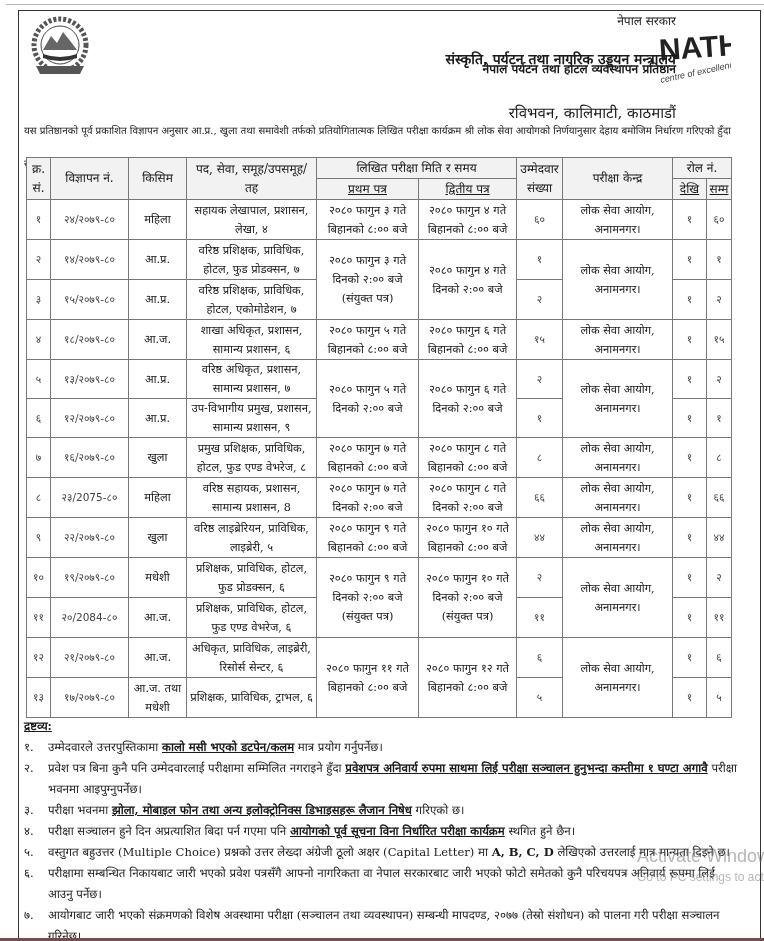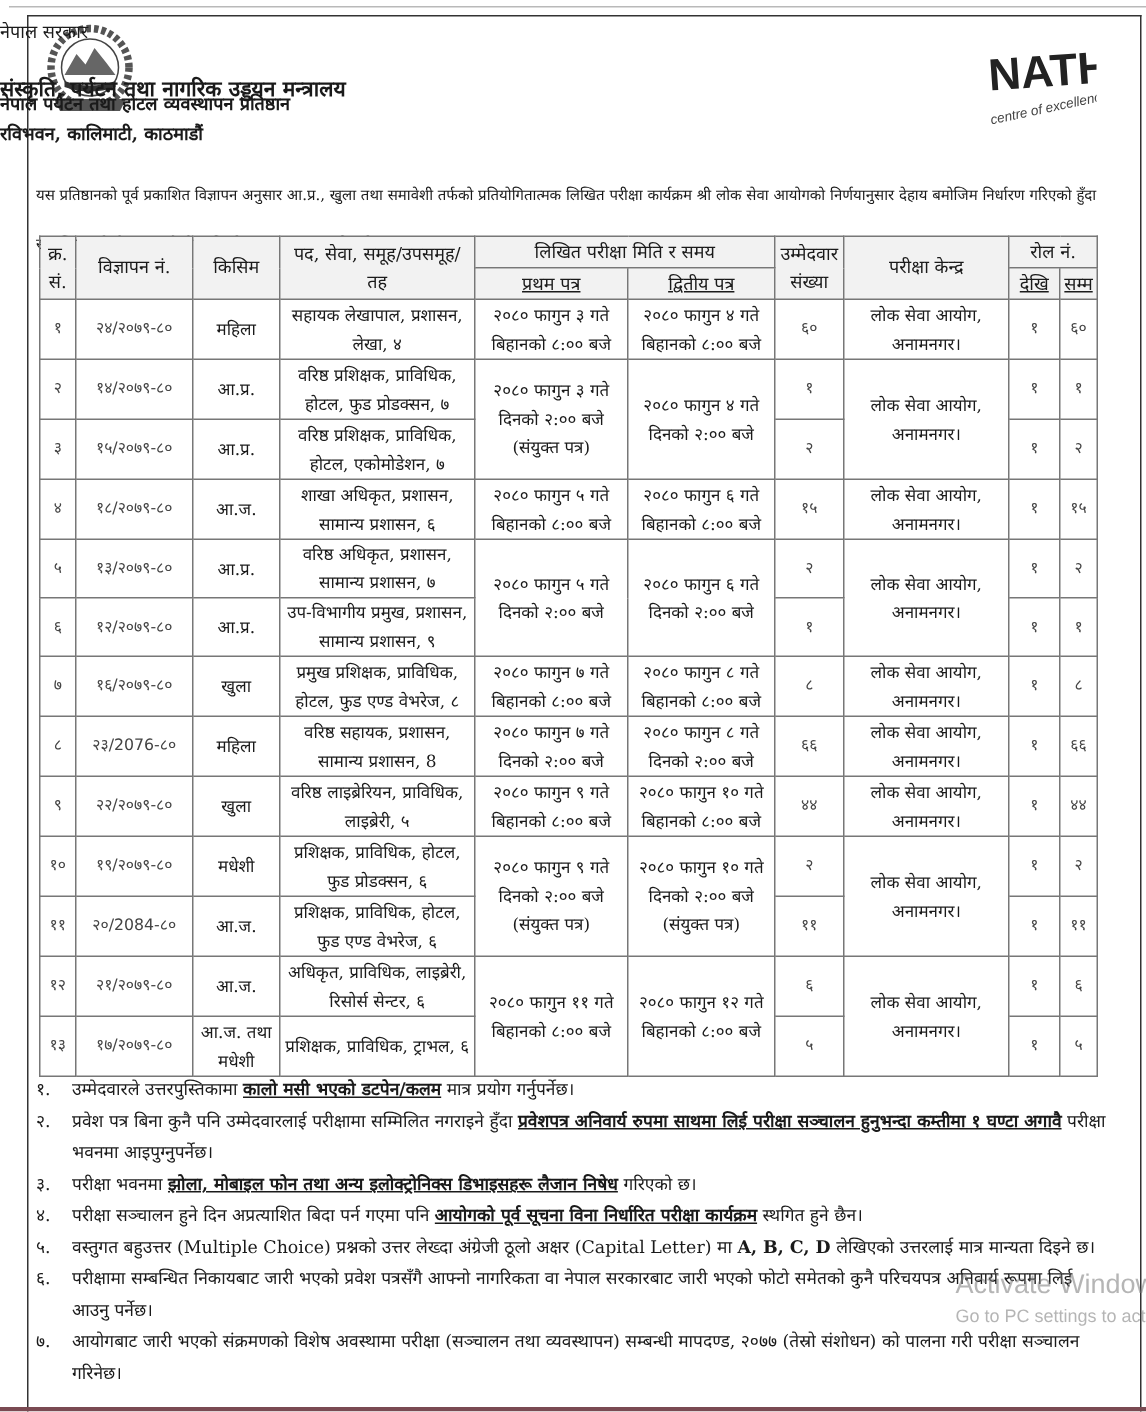--- a/index.html
+++ b/index.html
@@ -9,25 +9,25 @@
     position:relative;
   }
   .topline { position:absolute; left:6px; right:0; top:4px; height:1px; background:#b9b9b9; }
   .page-frame {
     position:absolute; left:18px; top:10px; width:743px; height:940px;
     border-left:1px solid #333; border-right:1px solid #333; border-top:1px solid #333;
     box-sizing:border-box;
   }
   .emblem { position:absolute; left:26px; top:14px; width:68px; height:66px; }
   .nathm { position:absolute; left:655px; top:20px; width:76px; height:66px; }
-  .hdr { position:absolute; left:0; width:676px; text-align:left; white-space:nowrap; }
+  .hdr { position:absolute; left:0; width:676px; text-align:right; white-space:nowrap; }
   .h1 { top:12px; font-size:12px; }
   .h2 { top:33px; font-size:14px; font-weight:bold;margin-top:16px; }
   .h3 { top:60px; font-size:12px; font-weight:bold; }
-  .h4 { top:80px; font-size:12px; font-weight:bold; }
+  .h4 { top:102px; font-size:15px; font-weight:normal; }
   .intro { position:absolute; left:24px; top:114px; width:715px; font-size:10px; line-height:33px; }
   table.notice {
     position:absolute; left:26px; top:157px; width:705px;
     border-collapse:collapse; table-layout:fixed; font-size:11.3px;
   }
   table.notice td, table.notice th {
     border:1px solid #777; text-align:center; vertical-align:middle;
     padding:0 2px; line-height:19px; font-weight:normal; overflow:hidden;
   }
   table.notice th { background:#f2f2f2; font-size:12px; }
@@ -181,21 +181,21 @@
       <td>२०८० फागुन ७ गते बिहानको ८:०० बजे</td>
       <td>२०८० फागुन ८ गते बिहानको ८:०० बजे</td>
       <td class="numc">८</td>
       <td>लोक सेवा आयोग, अनामनगर।</td>
       <td class="numc">१</td>
       <td class="numc">८</td>
     </tr>
 
     <tr style="height:40px">
       <td class="numc">८</td>
-      <td class="numc">२३/2076-८०</td>
+      <td class="numc">२३/2075-८०</td>
       <td>महिला</td>
       <td>वरिष्ठ सहायक, प्रशासन, सामान्य प्रशासन, 8</td>
       <td>२०८० फागुन ७ गते दिनको २:०० बजे</td>
       <td>२०८० फागुन ८ गते दिनको २:०० बजे</td>
       <td class="numc">६६</td>
       <td>लोक सेवा आयोग, अनामनगर।</td>
       <td class="numc">१</td>
       <td class="numc">६६</td>
     </tr>
 
@@ -252,20 +252,21 @@
       <td>आ.ज. तथा मधेशी</td>
       <td>प्रशिक्षक, प्राविधिक, ट्राभल, ६</td>
       <td class="numc">५</td>
       <td class="numc">१</td>
       <td class="numc">५</td>
     </tr>
   </tbody>
 </table>
 
 <div class="notes">
+  <div class="title">द्रष्टव्य:</div>
   <div class="note">
     <span class="n">१.</span>
     <span class="t"><span>उम्मेदवारले उत्तरपुस्तिकामा </span><span class="u">कालो मसी भएको डटपेन/कलम</span><span> मात्र प्रयोग गर्नुपर्नेछ।</span></span>
   </div>
   <div class="note">
     <span class="n">२.</span>
     <span class="t"><span>प्रवेश पत्र बिना कुनै पनि उम्मेदवारलाई परीक्षामा सम्मिलित नगराइने हुँदा </span><span class="u">प्रवेशपत्र अनिवार्य रुपमा साथमा लिई परीक्षा सञ्चालन हुनुभन्दा कम्तीमा १ घण्टा अगावै</span><span> परीक्षा भवनमा आइपुग्नुपर्नेछ।</span></span>
   </div>
   <div class="note">
     <span class="n">३.</span>

